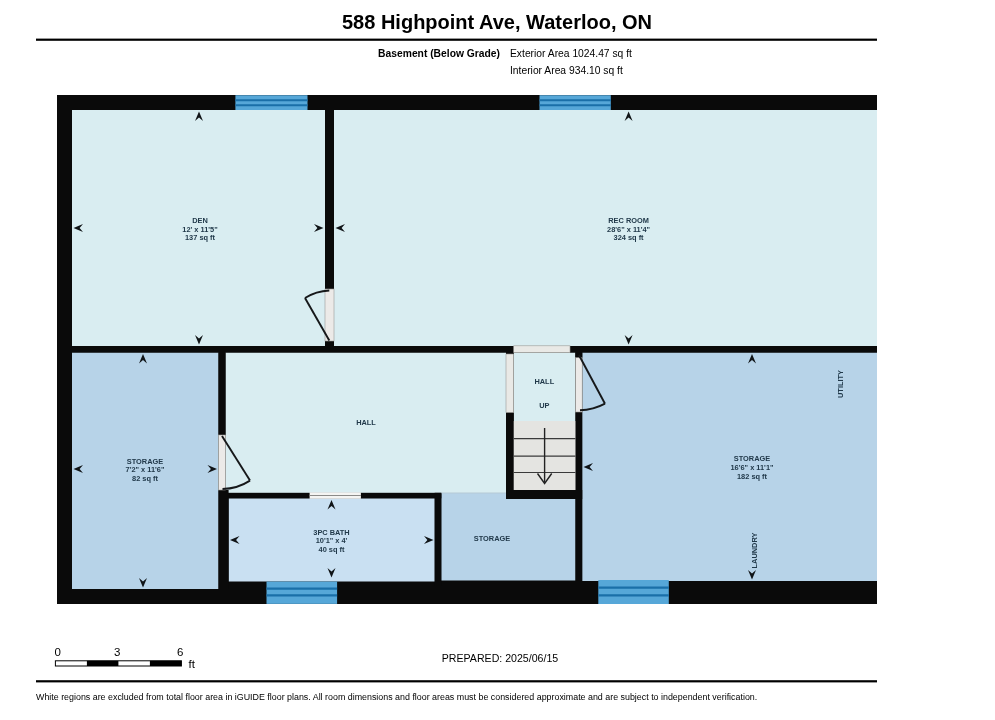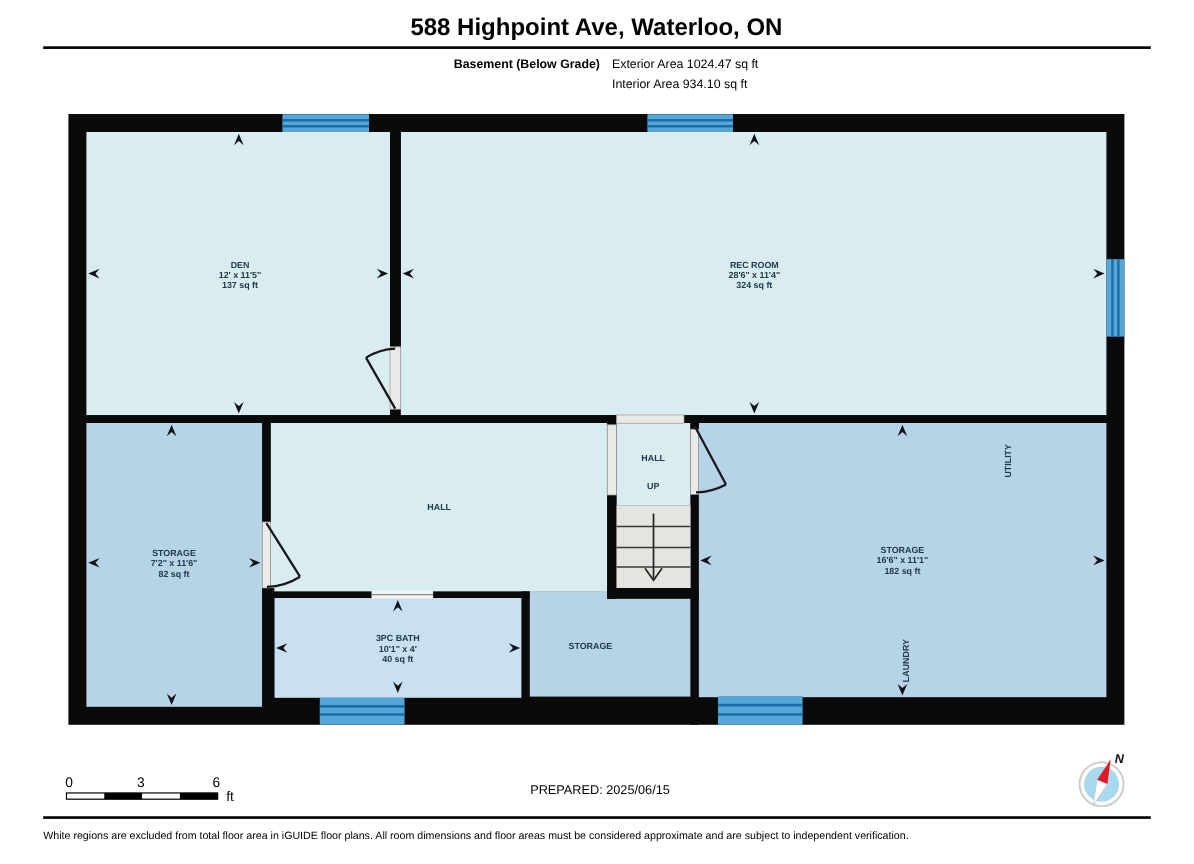--- a/index.html
+++ b/index.html
@@ -1,16 +1,16 @@
 <!DOCTYPE html>
 <html><head>
 <meta charset="utf-8">
 <style>
 html,body{margin:0;padding:0;background:#ffffff;}
-#page{position:relative;width:995px;height:720px;background:#ffffff;overflow:hidden;}
+#page{position:relative;width:877px;height:720px;background:#ffffff;overflow:hidden;}
 svg{position:absolute;left:0;top:0;}
 text{font-family:"Liberation Sans", sans-serif;}
 </style>
 </head>
 <body>
 <div id="page">
 <svg width="995" height="720" viewBox="0 0 995 720">
 
   <rect x="0" y="0" width="995" height="720" fill="#ffffff"></rect>
 

